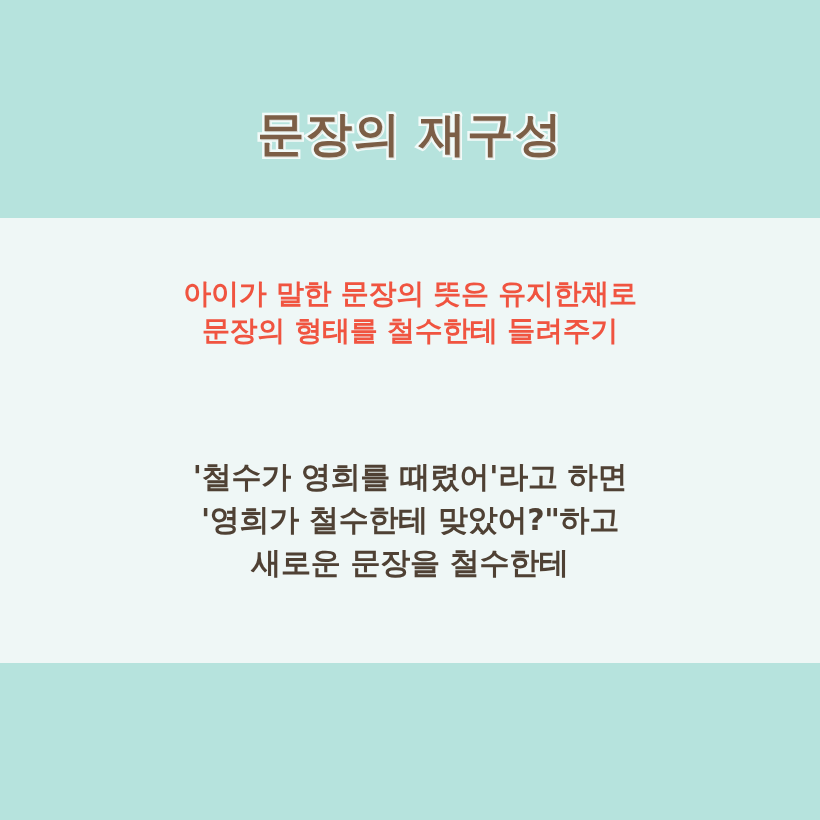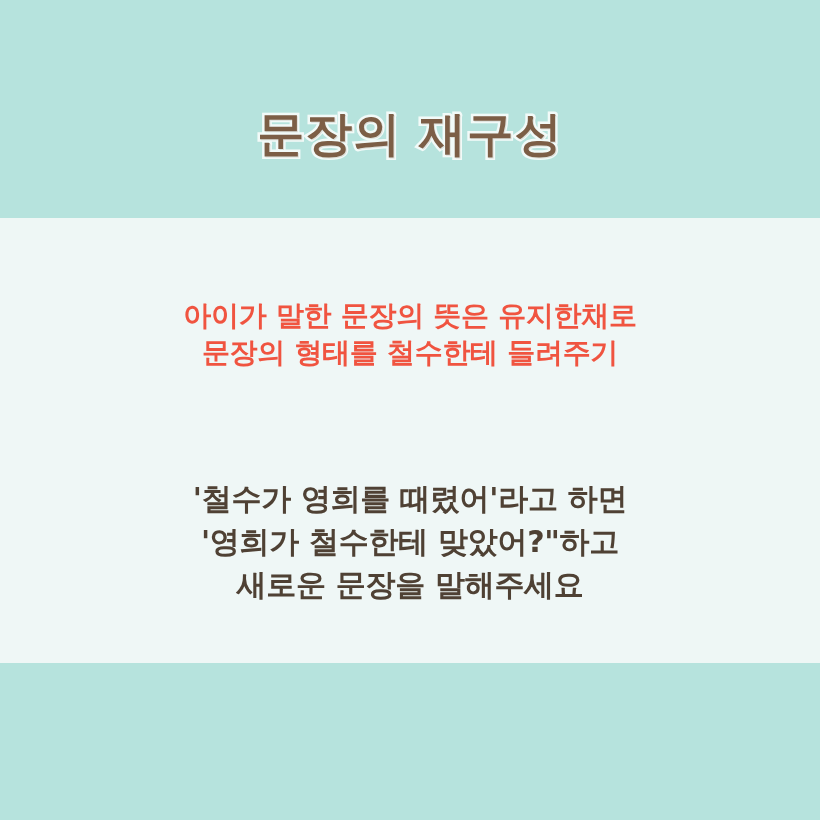--- a/index.html
+++ b/index.html
@@ -54,21 +54,20 @@
   }
 
   
   .band-middle {
     position: absolute;
     left: 0;
     top: 218px;
     width: 680px;
     height: 445px;
     background: #eff7f6;
-    margin-top: 22px;
   }
 
   .lead-block {
     position: absolute;
     left: 0;
     top: 58px;              
     width: 820px;
     text-align: center;
   }
   .lead-line {
@@ -120,20 +119,20 @@
   <div class="band-middle">
 
     <div class="lead-block">
       <span class="lead-line">아이가 말한 문장의 뜻은 유지한채로</span>
       <span class="lead-line">문장의 형태를 철수한테 들려주기</span>
     </div>
 
     <div class="example-block">
       <span class="example-line">'철수가 영희를 때렸어'라고 하면</span>
       <span class="example-line">'영희가 철수한테 맞았어?"하고</span>
-      <span class="example-line">새로운 문장을 말해주세요</span>
+      <span class="example-line">새로운 문장을 철수한테</span>
     </div>
 
   </div>
 
   <div class="band-bottom"></div>
 
 </div>
 
 </body></html>

